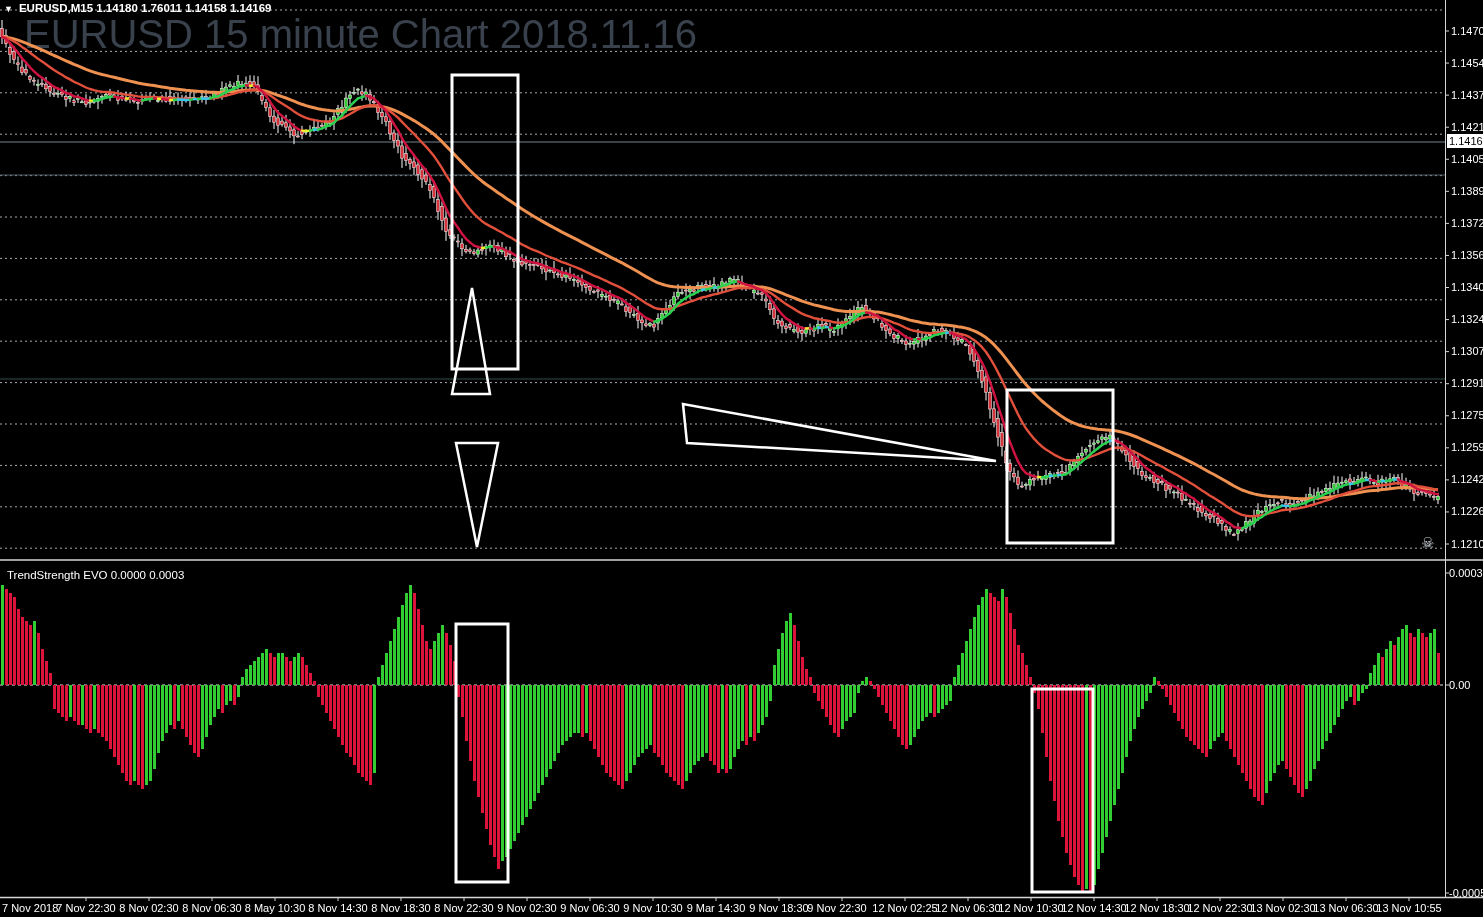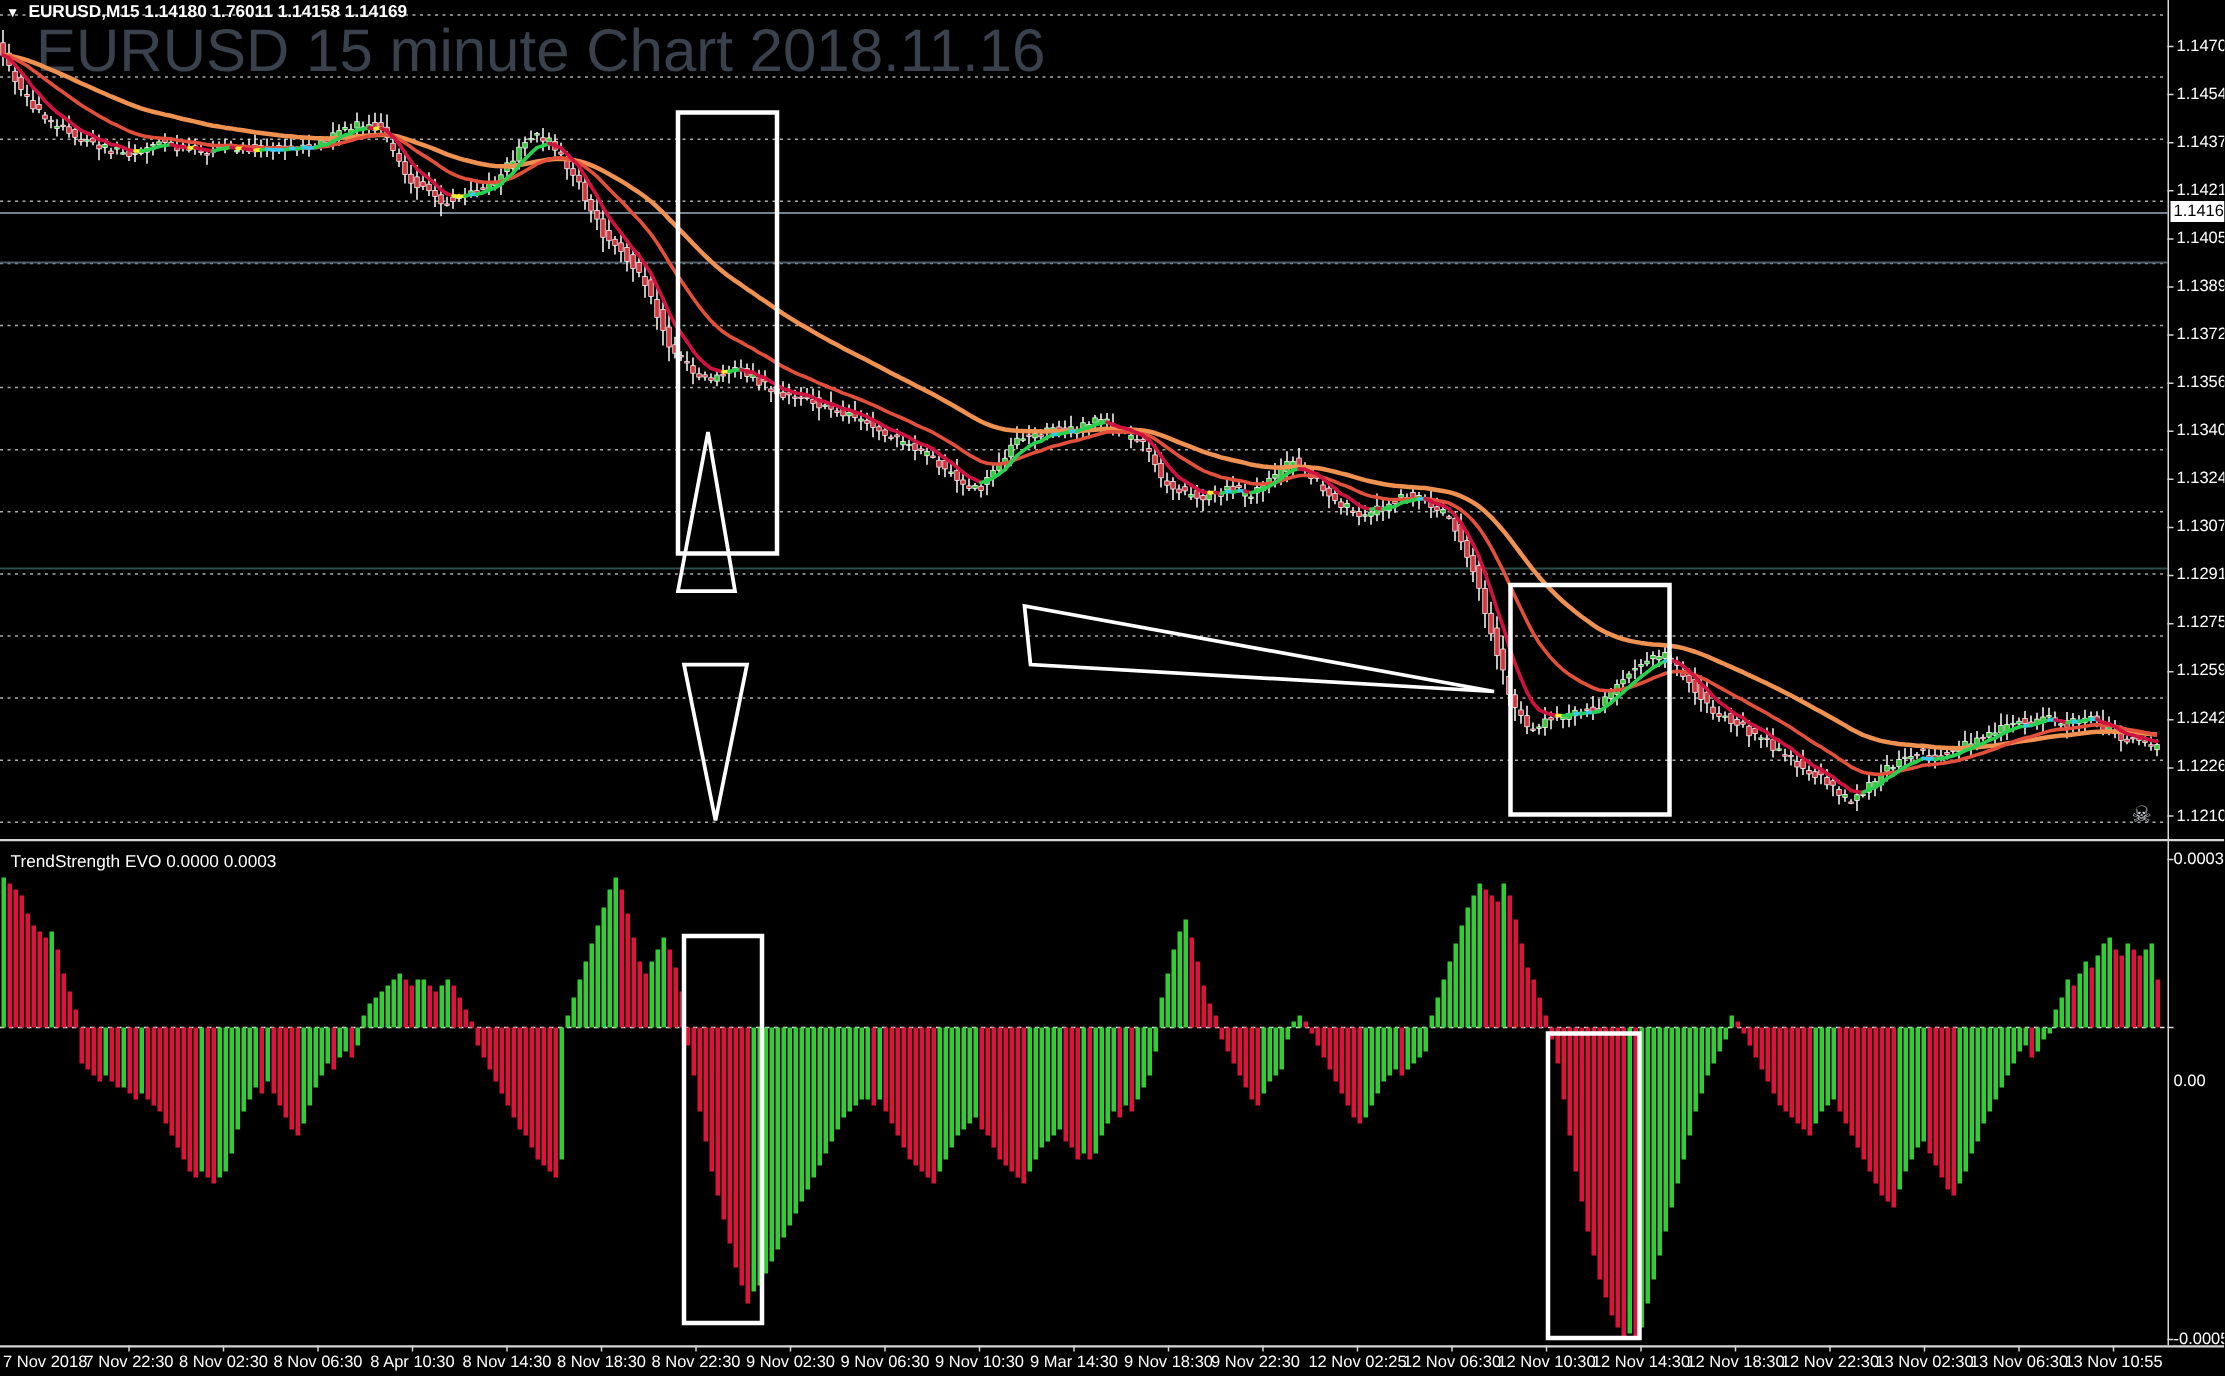--- a/index.html
+++ b/index.html
@@ -1575,27 +1575,27 @@
       <div class="lbl" style="left: 1451px; top: 281px;">1.13400</div>
       <div class="lbl" style="left: 1451px; top: 313.062px;">1.13240</div>
       <div class="lbl" style="left: 1451px; top: 345.125px;">1.13075</div>
       <div class="lbl" style="left: 1451px; top: 377.188px;">1.12915</div>
       <div class="lbl" style="left: 1451px; top: 409.25px;">1.12750</div>
       <div class="lbl" style="left: 1451px; top: 441.312px;">1.12590</div>
       <div class="lbl" style="left: 1451px; top: 473.375px;">1.12425</div>
       <div class="lbl" style="left: 1451px; top: 505.438px;">1.12265</div>
       <div class="lbl" style="left: 1451px; top: 537.5px;">1.12100</div>
       <div class="lbl" style="left: 1449px; top: 566.5px;">0.0003</div>
-      <div class="lbl" style="left: 1449px; top: 678.5px; margin-top: 36px;">0.00</div>
+      <div class="lbl" style="left: 1449px; top: 678.5px;">0.00</div>
       <div class="lbl" style="left: 1449px; top: 886.5px;">-0.0005</div>
       <div class="tlabel" style="left: 2px;">7 Nov 2018</div>
       <div class="tlabel" style="left: 86px; transform: translateX(-50%);">7 Nov 22:30</div>
       <div class="tlabel" style="left: 149px; transform: translateX(-50%);">8 Nov 02:30</div>
       <div class="tlabel" style="left: 212px; transform: translateX(-50%);">8 Nov 06:30</div>
-      <div class="tlabel" style="left: 275px; transform: translateX(-50%);">8 Apr 10:30</div>
+      <div class="tlabel" style="left: 275px; transform: translateX(-50%);">8 May 10:30</div>
       <div class="tlabel" style="left: 338px; transform: translateX(-50%);">8 Nov 14:30</div>
       <div class="tlabel" style="left: 401px; transform: translateX(-50%);">8 Nov 18:30</div>
       <div class="tlabel" style="left: 464px; transform: translateX(-50%);">8 Nov 22:30</div>
       <div class="tlabel" style="left: 527px; transform: translateX(-50%);">9 Nov 02:30</div>
       <div class="tlabel" style="left: 590px; transform: translateX(-50%);">9 Nov 06:30</div>
       <div class="tlabel" style="left: 653px; transform: translateX(-50%);">9 Nov 10:30</div>
       <div class="tlabel" style="left: 716px; transform: translateX(-50%);">9 Mar 14:30</div>
       <div class="tlabel" style="left: 779px; transform: translateX(-50%);">9 Nov 18:30</div>
       <div class="tlabel" style="left: 837px; transform: translateX(-50%); text-align: center;">9 Nov 22:30</div>
       <div class="tlabel" style="left: 905px; transform: translateX(-50%);">12 Nov 02:25</div>

